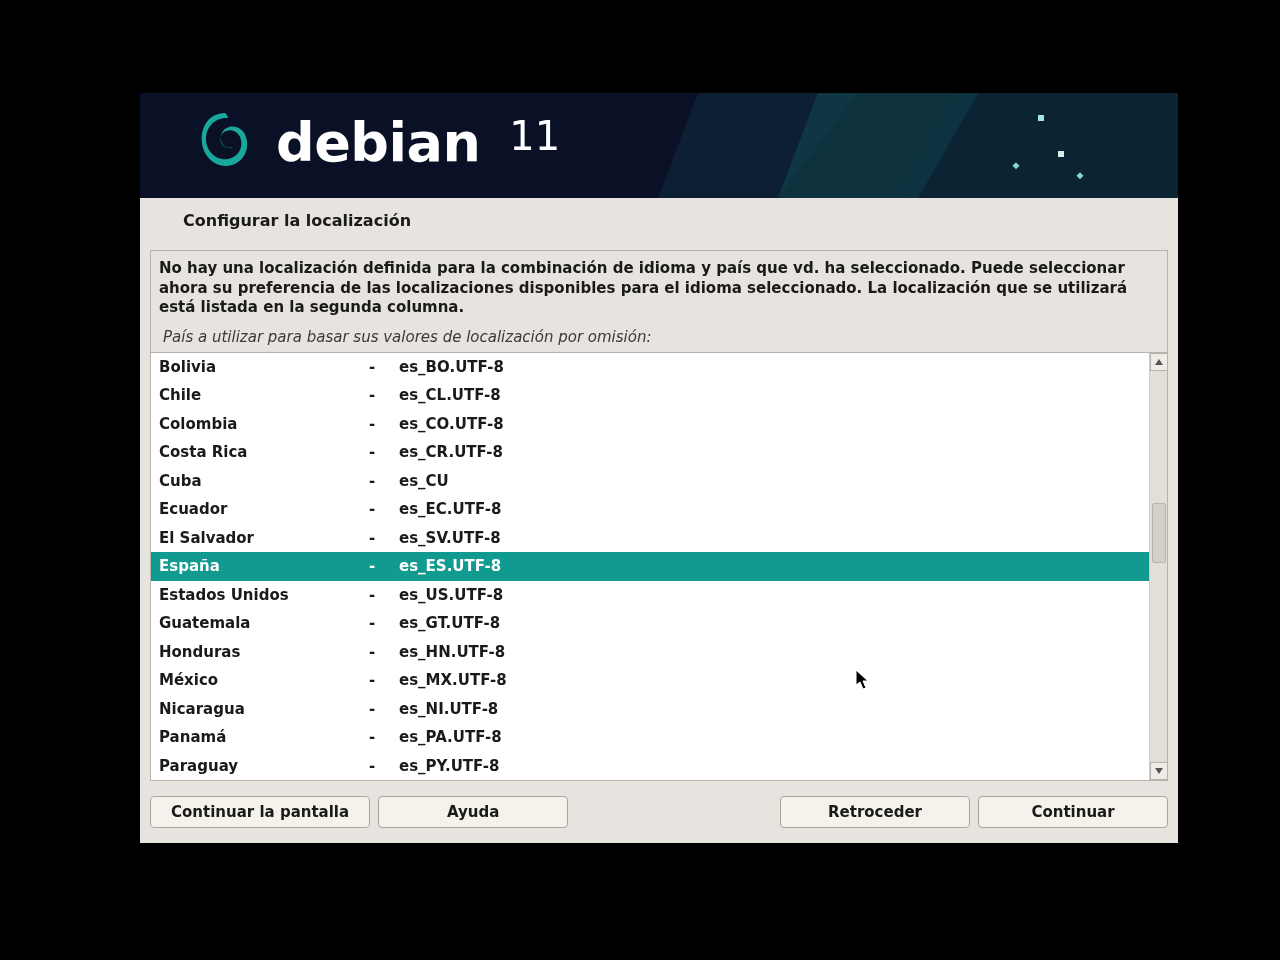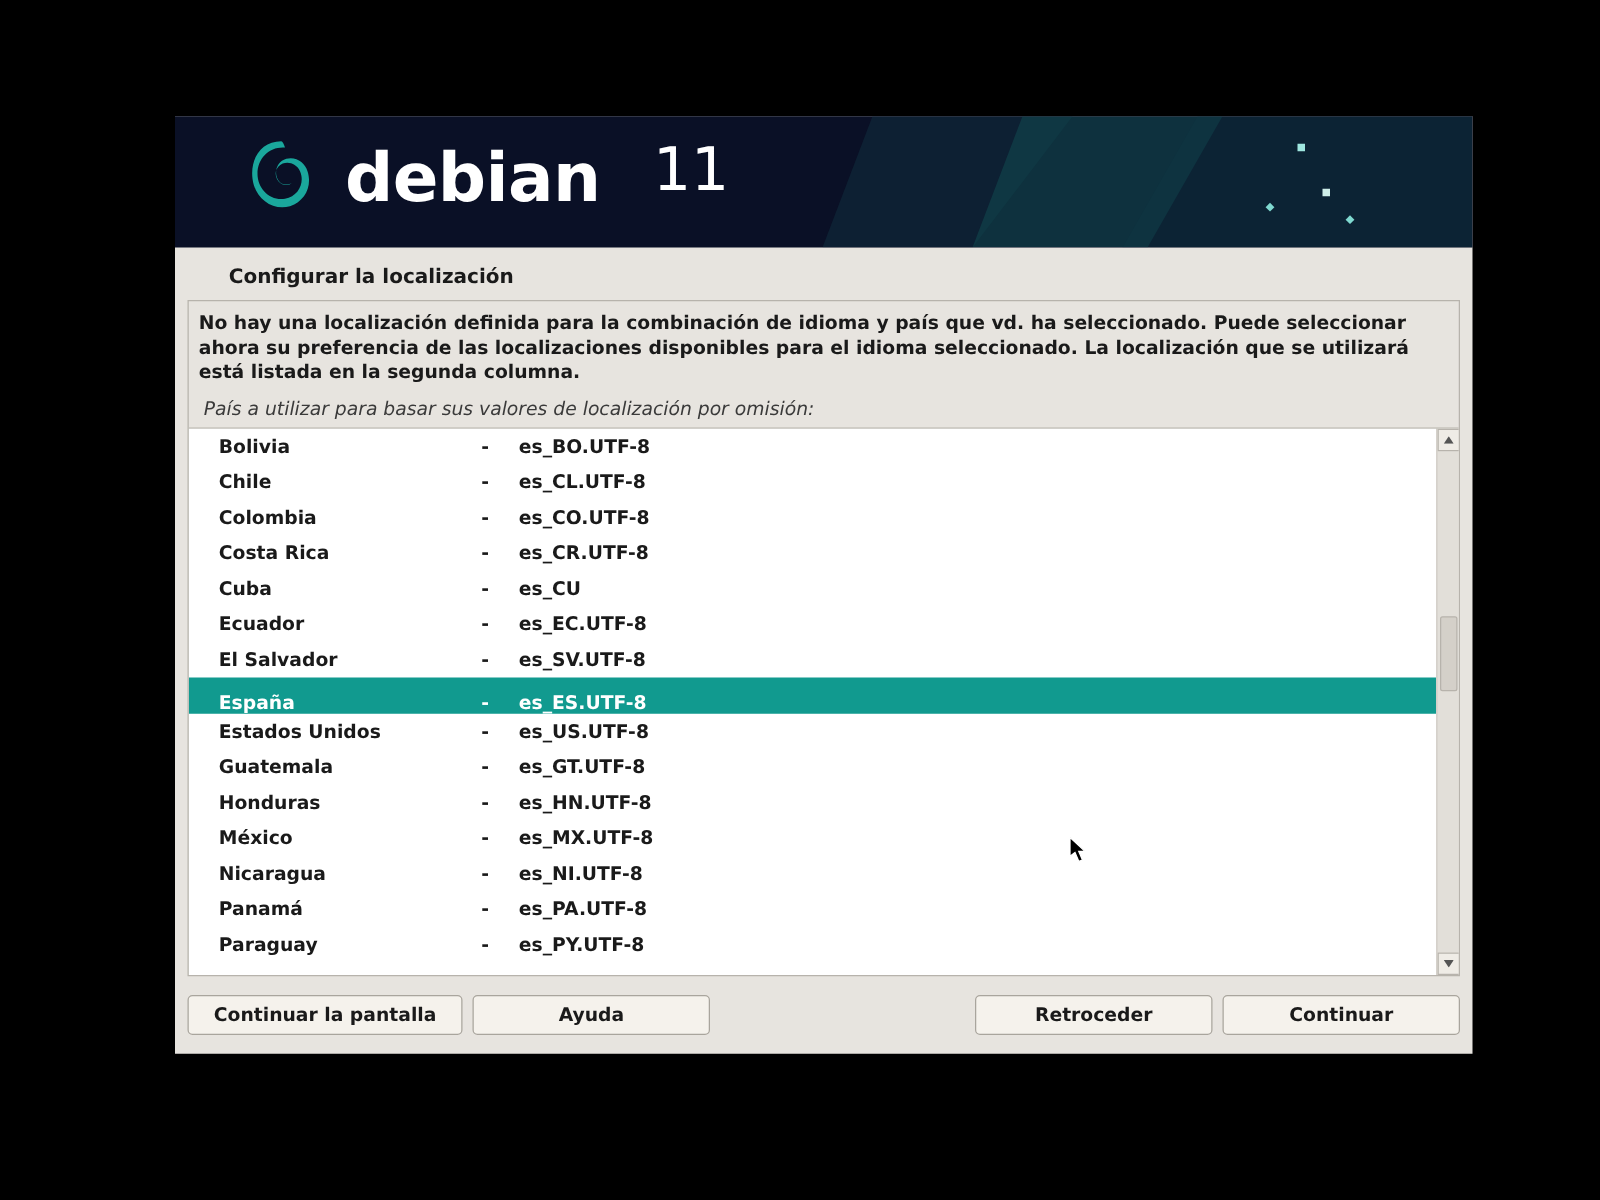--- a/index.html
+++ b/index.html
@@ -22,27 +22,27 @@
     position: absolute; right: 0; top: 0; width: 520px; height: 105px;
   }
   .banner-deco svg { width: 100%; height: 100%; }
   .logo-wrap {
     position: absolute; left: 56px; top: 14px;
     display: flex; align-items: center; gap: 22px;
     color: #fff;
   }
   .swirl svg { display: block; }
   .logo-text { font-size: 54px; font-weight: 700; letter-spacing: -0.5px; }
-  .logo-ver { font-size: 48px; font-weight: 400; margin-left: 20px; position: relative; top: -6px; }
+  .logo-ver { font-size: 40px; font-weight: 400; margin-left: 7px; position: relative; top: -6px; }
   .section-title {
     padding: 13px 14px 6px 16px;
     font-size: 16px; font-weight: 700; color: #1a1a1a; margin-left: 27px;
   }
   .content {
-    margin: 4px 10px 0 10px;
+    margin: 14px 10px 0 10px;
     border: 1px solid #b7b3ac;
     background: #e7e4df;
     flex: 1 1 auto;
     display: flex; flex-direction: column;
     overflow: hidden;
   }
   .desc {
     padding: 8px 8px 4px 8px;
     font-size: 15px; font-weight: 700; color: #1a1a1a;
     line-height: 1.3;
@@ -60,25 +60,25 @@
   .list {
     flex: 1 1 auto;
     background: #fff;
     overflow: hidden;
   }
   .row {
     display: flex;
     align-items: center;
     height: 28.5px;
     font-size: 15px; font-weight: 700; color: #1a1a1a;
-    padding-left: 24px;
+    padding-left: 8px;
     white-space: nowrap;
     cursor: pointer;
   }
-  .row.selected { background: #119a8f; color: #fff; align-items: flex-end; }
+  .row.selected { background: #119a8f; color: #fff; }
   .col-country { width: 210px; }
   .col-dash { width: 30px; text-align: left; }
   .col-locale { flex: 1; }
   .scrollbar {
     width: 18px;
     background: #e2dfd9;
     border-left: 1px solid #cfccc5;
     position: relative;
   }
   .sb-btn {

